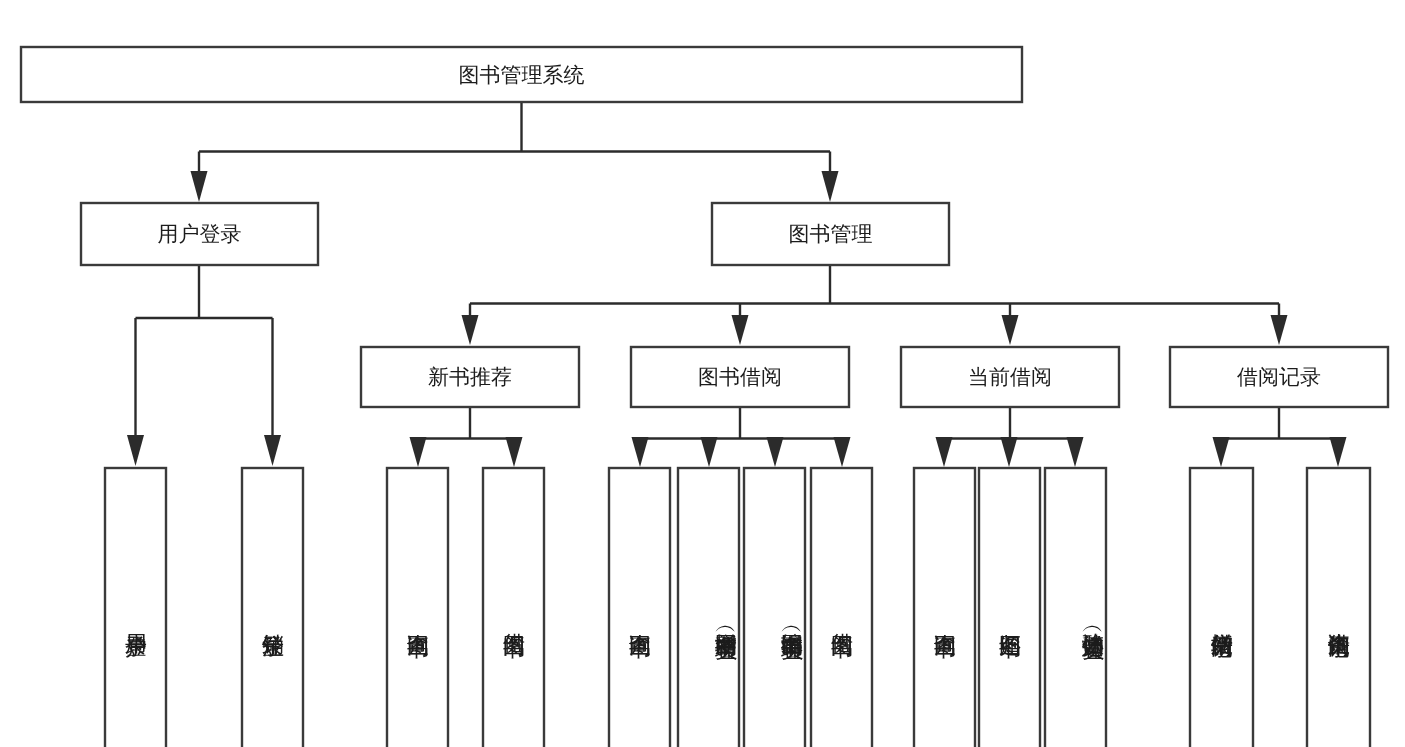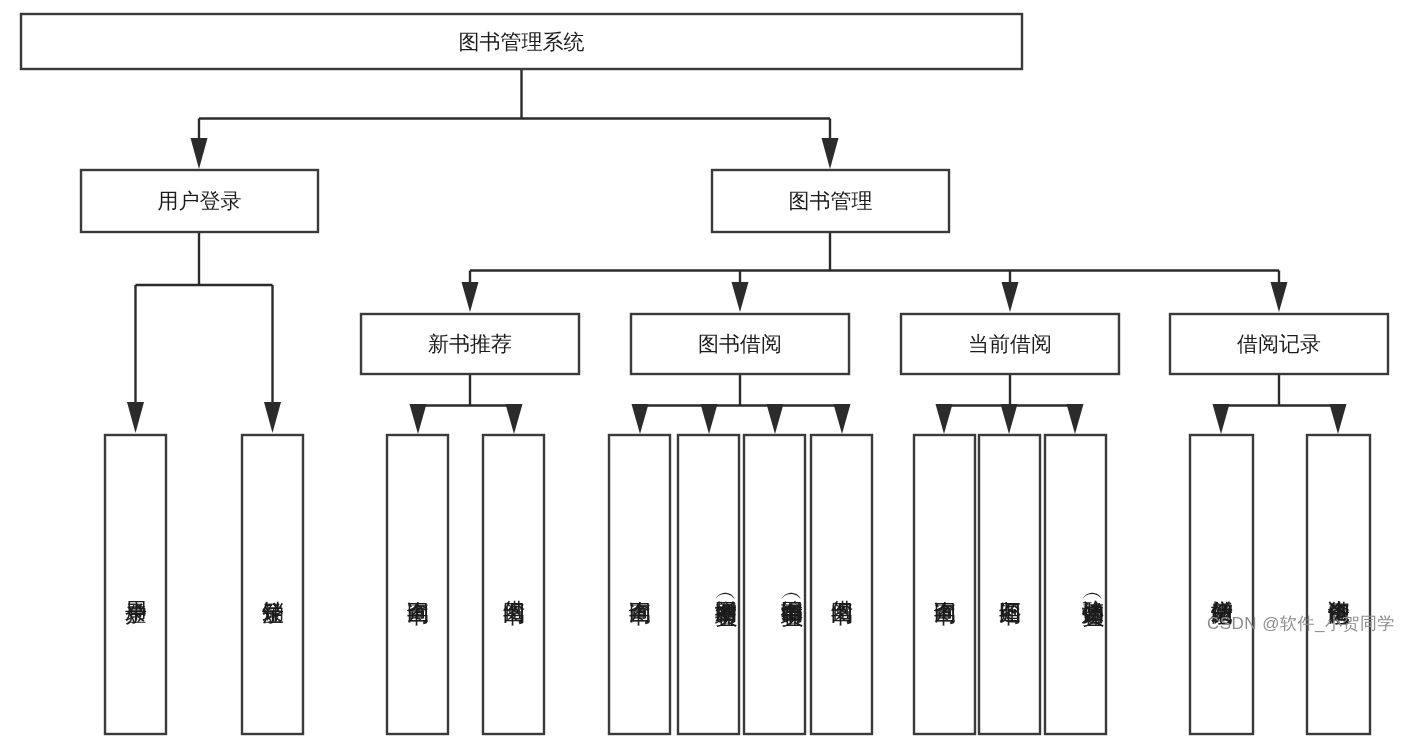--- a/index.html
+++ b/index.html
@@ -11,20 +11,21 @@
     width: 1405px;
     height: 747px;
     font-family: "Liberation Sans", "DejaVu Sans", sans-serif;
     overflow: hidden;
     position: relative;
   }
   #diagram-root {
     position: relative;
     width: 1405px;
     height: 643px;
+    margin-top: 33px;
   }
   svg#flow {
     position: absolute;
     left: 0;
     top: 0;
     width: 1405px;
     height: 747px;
     display: block;
   }
   .node-box {
@@ -235,21 +236,20 @@
     </g>
     <g>
       <rect class="node-box" x="1307" y="435" width="63" height="299"></rect>
       <foreignObject x="1307" y="435" width="63" height="299">
         <div xmlns="http://www.w3.org/1999/xhtml" class="vtext vcenter">查询借阅记录</div>
       </foreignObject>
     </g>
 
   </svg>
 
-  <div class="watermark">CSDN @软件_小贺同学</div>
 </div>
 
 <style>
   
   .vtext {
     width: 100%;
     height: 100%;
     box-sizing: border-box;
     display: flex;
     flex-direction: column;

